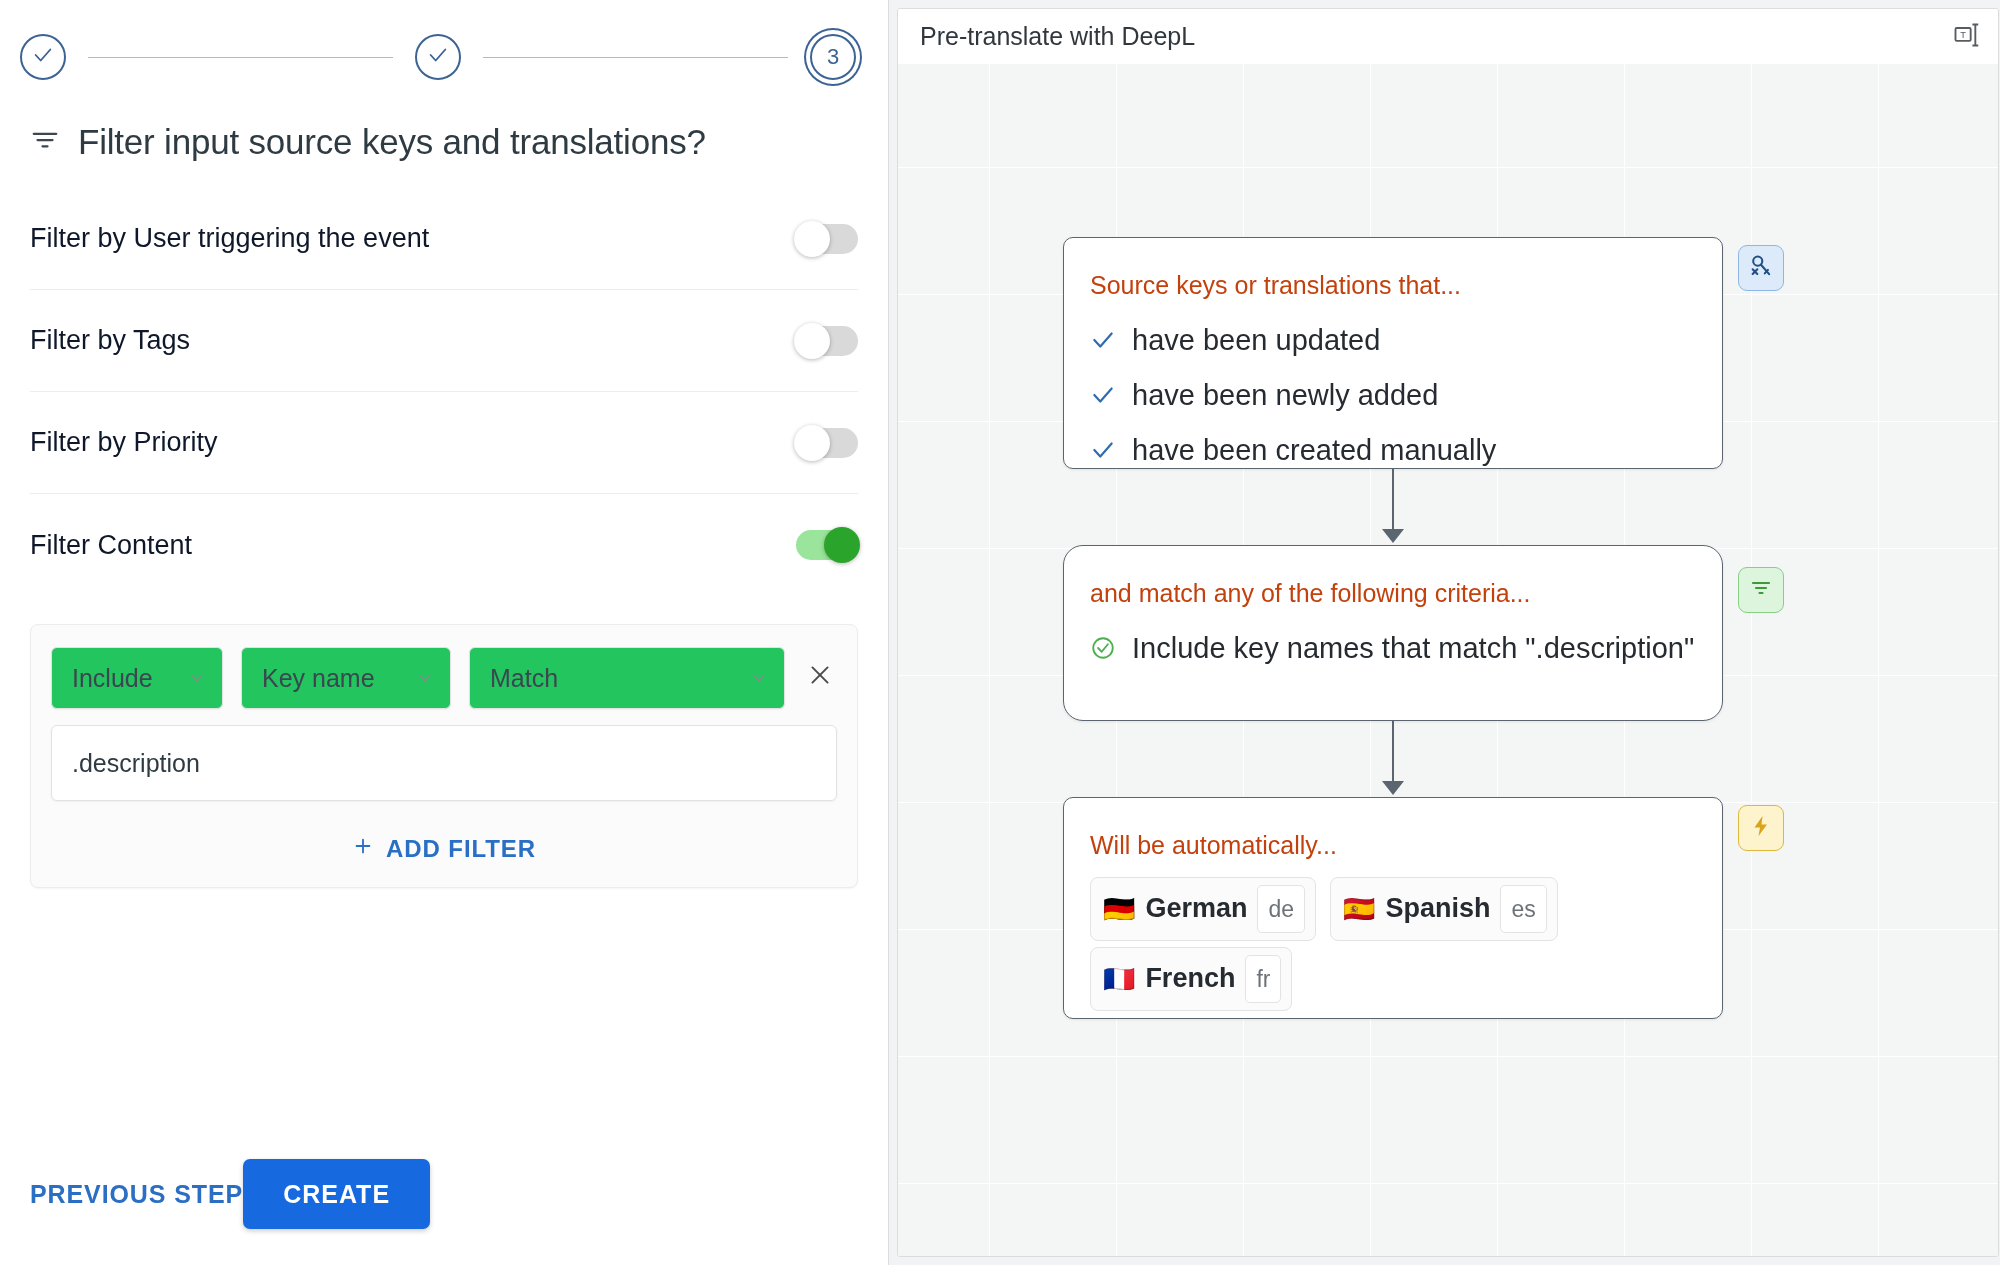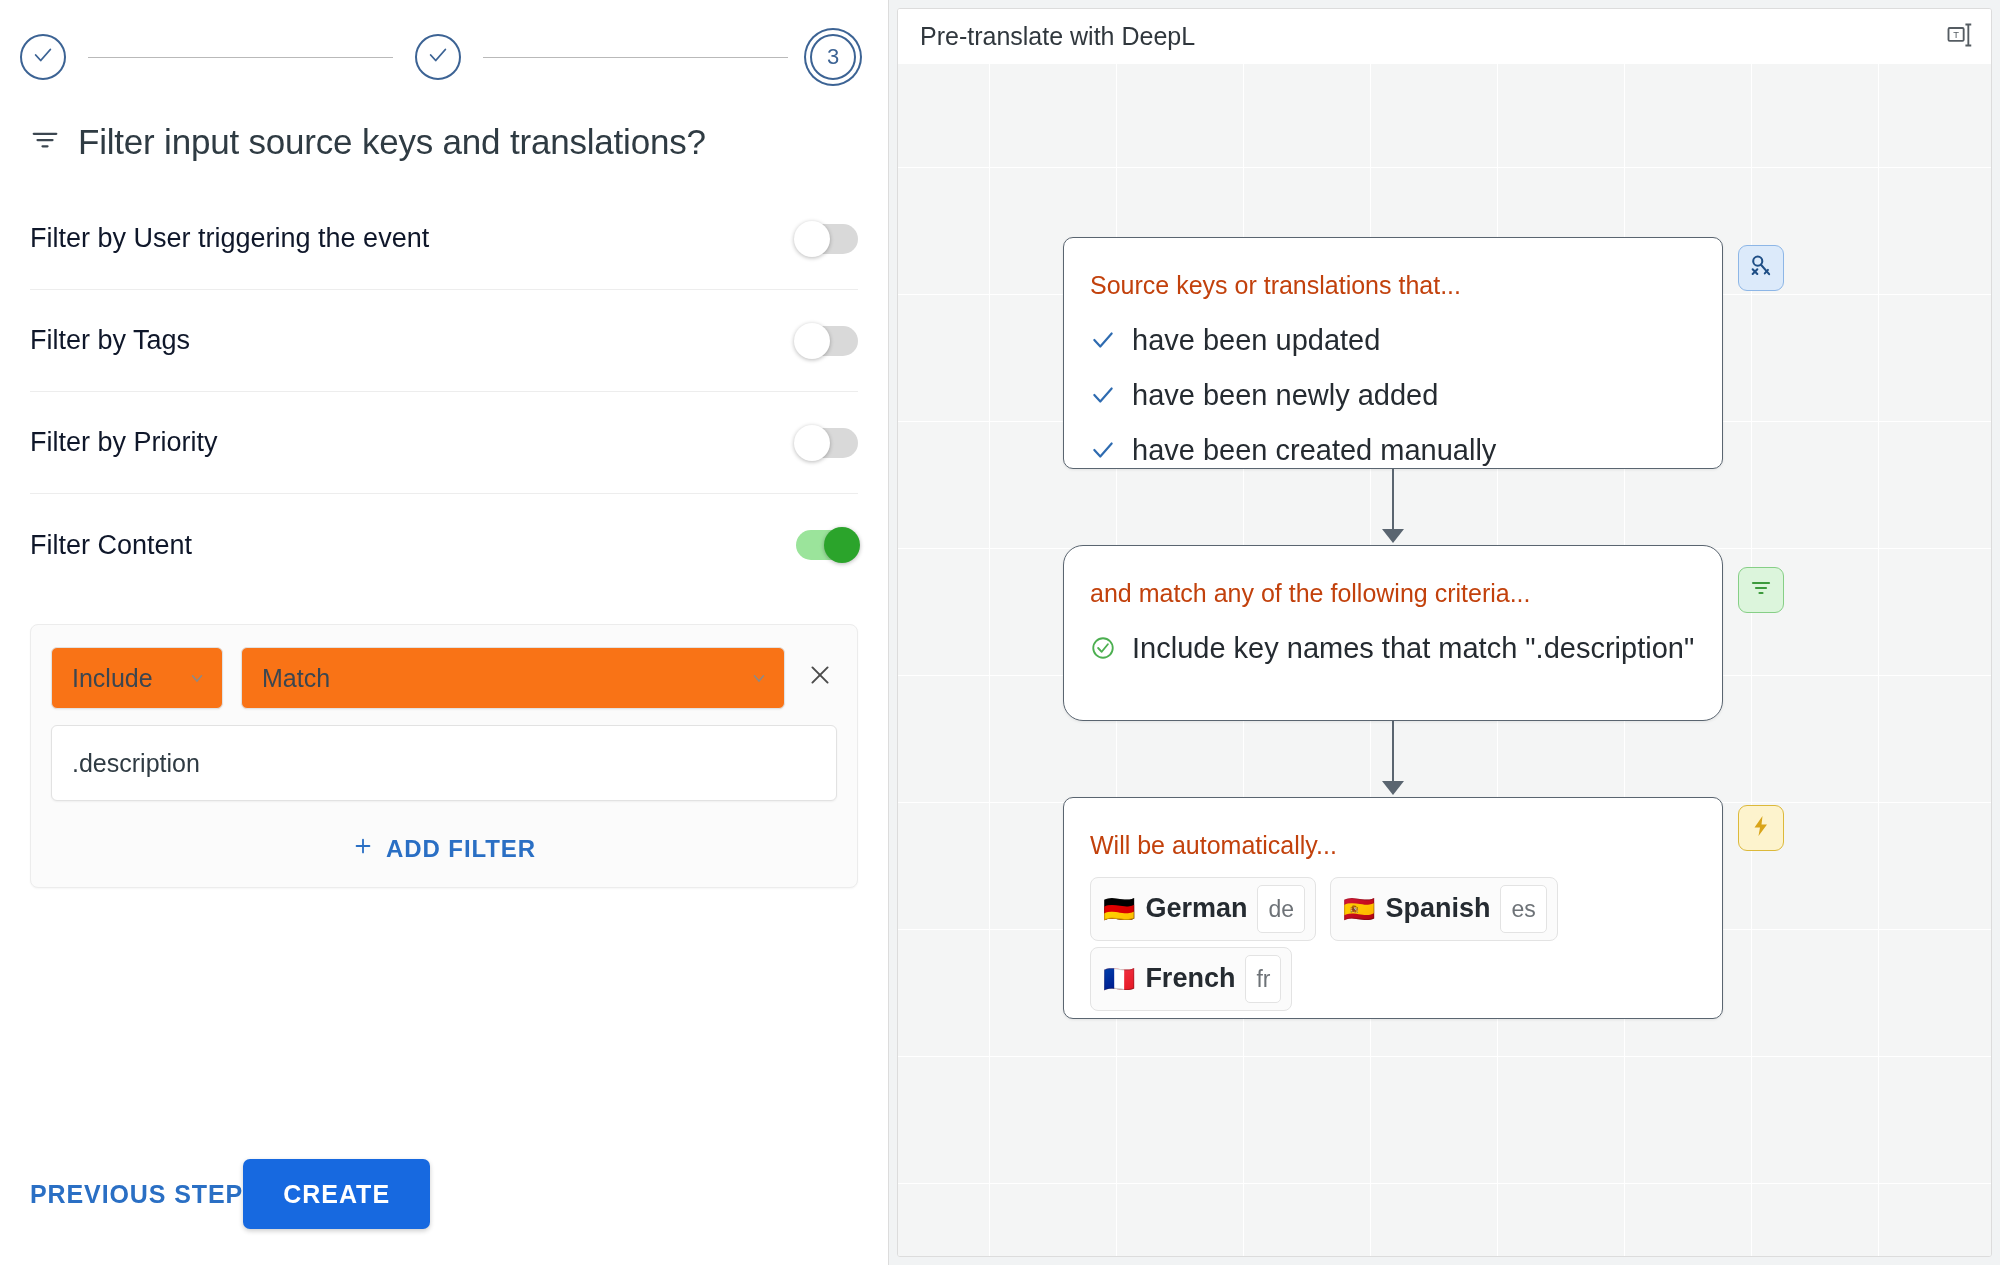--- a/index.html
+++ b/index.html
@@ -106,21 +106,21 @@
     margin: 28px 30px 0 30px;
     background: #fbfbfb;
     border: 1px solid #ececec;
     border-radius: 8px;
     padding: 22px 20px 24px 20px;
     box-shadow: 0 1px 2px rgba(0,0,0,0.04);
   }
   .filter-row { display: flex; align-items: center; gap: 18px; }
   .select {
     height: 62px;
-    background: #f97316;
+    background: #22c55e;
     border: 1px solid #e2e2e2;
     border-radius: 6px;
     display: flex;
     align-items: center;
     justify-content: space-between;
     padding: 0 16px 0 20px;
     font-size: 25px;
     color: #3b4650;
     box-shadow: 0 1px 2px rgba(0,0,0,0.05);
   }
@@ -187,21 +187,21 @@
     font-weight: 700;
     letter-spacing: 1px;
     font-family: "Liberation Sans", sans-serif;
     box-shadow: 0 2px 5px rgba(0,0,0,0.2);
   }
 
   
   .right-panel {
     flex: 1 1 auto;
     height: 1265px;
-    padding: 8px 8px 8px 8px;
+    padding: 8px 1px 8px 8px;
     background: #f1f3f4;
   }
   .canvas-wrap {
     width: 100%; height: 100%;
     background: #ffffff;
     border: 1px solid #dcdcdc;
     border-radius: 3px;
     display: flex;
     flex-direction: column;
     overflow: hidden;
@@ -368,20 +368,28 @@
     <div class="filter-card">
       <div class="filter-row">
         <div class="select s-include">
           <span>Include</span>
           <span class="caret">
             <svg width="18" height="18" viewBox="0 0 24 24" fill="none" stroke="#8a8a8a" stroke-width="2" stroke-linecap="round">
                 <polyline points="6 9 12 16 18 9"></polyline>
               </svg>
           </span>
         </div>
+        <div class="select s-field">
+          <span>Key name</span>
+          <span class="caret">
+            <svg width="18" height="18" viewBox="0 0 24 24" fill="none" stroke="#8a8a8a" stroke-width="2" stroke-linecap="round">
+                <polyline points="6 9 12 16 18 9"></polyline>
+              </svg>
+          </span>
+        </div>
         <div class="select s-op">
           <span>Match</span>
           <span class="caret">
             <svg width="18" height="18" viewBox="0 0 24 24" fill="none" stroke="#8a8a8a" stroke-width="2" stroke-linecap="round">
                 <polyline points="6 9 12 16 18 9"></polyline>
               </svg>
           </span>
         </div>
         <div class="remove-x">
           <svg width="26" height="26" viewBox="0 0 24 24" fill="none" stroke="#4b4b4b" stroke-width="1.8" stroke-linecap="round">

